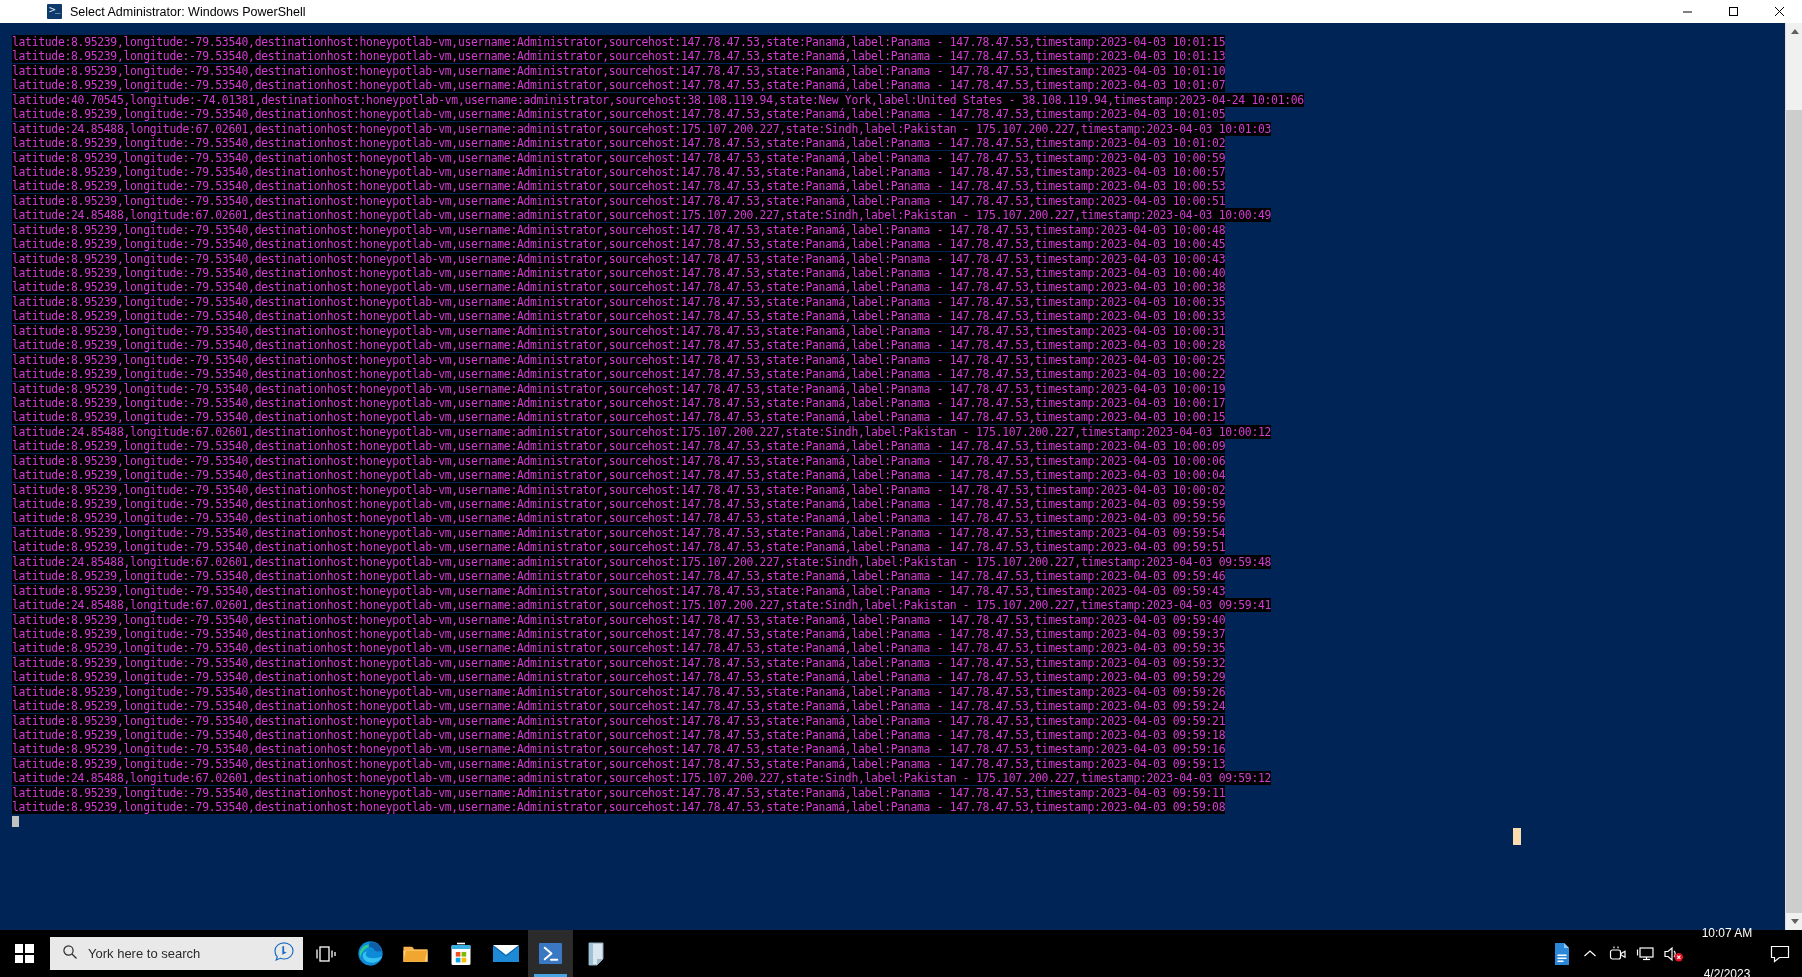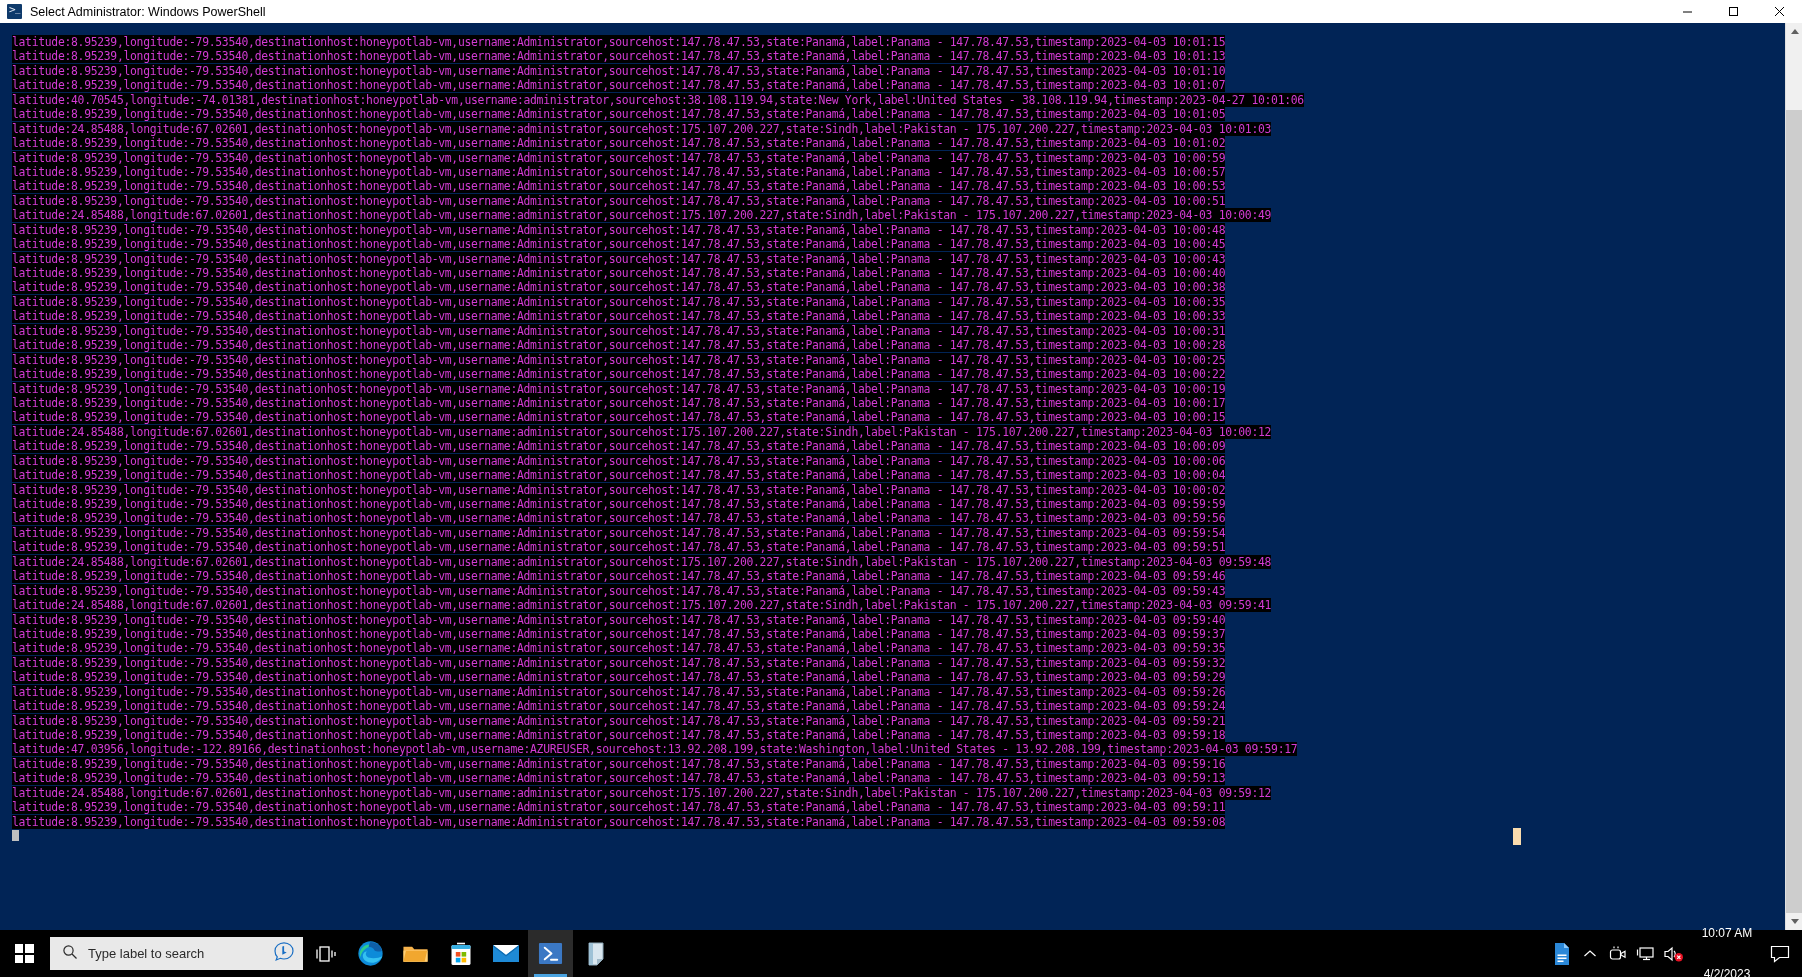--- a/index.html
+++ b/index.html
@@ -18,20 +18,21 @@
     display: flex; flex-direction: column;
   }
 
   
   #titlebar {
     height: 23px;
     background: #ffffff;
     display: flex; align-items: center;
     flex: 0 0 23px;
     position: relative;
+    margin-left: 40px;
   }
   #titlebar-left { display: flex; align-items: center; padding-left: 7px; }
   .ps-icon {
     width: 15px; height: 15px;
     background: #0e3a6b;
     border-radius: 1px;
     position: relative;
     margin-right: 8px;
     flex: 0 0 15px;
   }
@@ -209,21 +210,21 @@
     </div>
   </div>
 
   <div id="console-wrap">
     <div id="console">
 
       <div class="line"><span class="t">latitude:8.95239,longitude:-79.53540,destinationhost:honeypotlab-vm,username:Administrator,sourcehost:147.78.47.53,state:Panamá,label:Panama - 147.78.47.53,timestamp:2023-04-03 10:01:15</span></div>
         <div class="line"><span class="t">latitude:8.95239,longitude:-79.53540,destinationhost:honeypotlab-vm,username:Administrator,sourcehost:147.78.47.53,state:Panamá,label:Panama - 147.78.47.53,timestamp:2023-04-03 10:01:13</span></div>
         <div class="line"><span class="t">latitude:8.95239,longitude:-79.53540,destinationhost:honeypotlab-vm,username:Administrator,sourcehost:147.78.47.53,state:Panamá,label:Panama - 147.78.47.53,timestamp:2023-04-03 10:01:10</span></div>
         <div class="line"><span class="t">latitude:8.95239,longitude:-79.53540,destinationhost:honeypotlab-vm,username:Administrator,sourcehost:147.78.47.53,state:Panamá,label:Panama - 147.78.47.53,timestamp:2023-04-03 10:01:07</span></div>
-        <div class="line"><span class="t">latitude:40.70545,longitude:-74.01381,destinationhost:honeypotlab-vm,username:administrator,sourcehost:38.108.119.94,state:New York,label:United States - 38.108.119.94,timestamp:2023-04-27 10:01:06</span></div>
+        <div class="line"><span class="t">latitude:40.70545,longitude:-74.01381,destinationhost:honeypotlab-vm,username:administrator,sourcehost:38.108.119.94,state:New York,label:United States - 38.108.119.94,timestamp:2023-04-24 10:01:06</span></div>
         <div class="line"><span class="t">latitude:8.95239,longitude:-79.53540,destinationhost:honeypotlab-vm,username:Administrator,sourcehost:147.78.47.53,state:Panamá,label:Panama - 147.78.47.53,timestamp:2023-04-03 10:01:05</span></div>
         <div class="line"><span class="t">latitude:24.85488,longitude:67.02601,destinationhost:honeypotlab-vm,username:administrator,sourcehost:175.107.200.227,state:Sindh,label:Pakistan - 175.107.200.227,timestamp:2023-04-03 10:01:03</span></div>
         <div class="line"><span class="t">latitude:8.95239,longitude:-79.53540,destinationhost:honeypotlab-vm,username:Administrator,sourcehost:147.78.47.53,state:Panamá,label:Panama - 147.78.47.53,timestamp:2023-04-03 10:01:02</span></div>
         <div class="line"><span class="t">latitude:8.95239,longitude:-79.53540,destinationhost:honeypotlab-vm,username:Administrator,sourcehost:147.78.47.53,state:Panamá,label:Panama - 147.78.47.53,timestamp:2023-04-03 10:00:59</span></div>
         <div class="line"><span class="t">latitude:8.95239,longitude:-79.53540,destinationhost:honeypotlab-vm,username:Administrator,sourcehost:147.78.47.53,state:Panamá,label:Panama - 147.78.47.53,timestamp:2023-04-03 10:00:57</span></div>
         <div class="line"><span class="t">latitude:8.95239,longitude:-79.53540,destinationhost:honeypotlab-vm,username:Administrator,sourcehost:147.78.47.53,state:Panamá,label:Panama - 147.78.47.53,timestamp:2023-04-03 10:00:53</span></div>
         <div class="line"><span class="t">latitude:8.95239,longitude:-79.53540,destinationhost:honeypotlab-vm,username:Administrator,sourcehost:147.78.47.53,state:Panamá,label:Panama - 147.78.47.53,timestamp:2023-04-03 10:00:51</span></div>
         <div class="line"><span class="t">latitude:24.85488,longitude:67.02601,destinationhost:honeypotlab-vm,username:administrator,sourcehost:175.107.200.227,state:Sindh,label:Pakistan - 175.107.200.227,timestamp:2023-04-03 10:00:49</span></div>
         <div class="line"><span class="t">latitude:8.95239,longitude:-79.53540,destinationhost:honeypotlab-vm,username:Administrator,sourcehost:147.78.47.53,state:Panamá,label:Panama - 147.78.47.53,timestamp:2023-04-03 10:00:48</span></div>
         <div class="line"><span class="t">latitude:8.95239,longitude:-79.53540,destinationhost:honeypotlab-vm,username:Administrator,sourcehost:147.78.47.53,state:Panamá,label:Panama - 147.78.47.53,timestamp:2023-04-03 10:00:45</span></div>
@@ -254,21 +255,20 @@
         <div class="line"><span class="t">latitude:24.85488,longitude:67.02601,destinationhost:honeypotlab-vm,username:administrator,sourcehost:175.107.200.227,state:Sindh,label:Pakistan - 175.107.200.227,timestamp:2023-04-03 09:59:41</span></div>
         <div class="line"><span class="t">latitude:8.95239,longitude:-79.53540,destinationhost:honeypotlab-vm,username:Administrator,sourcehost:147.78.47.53,state:Panamá,label:Panama - 147.78.47.53,timestamp:2023-04-03 09:59:40</span></div>
         <div class="line"><span class="t">latitude:8.95239,longitude:-79.53540,destinationhost:honeypotlab-vm,username:Administrator,sourcehost:147.78.47.53,state:Panamá,label:Panama - 147.78.47.53,timestamp:2023-04-03 09:59:37</span></div>
         <div class="line"><span class="t">latitude:8.95239,longitude:-79.53540,destinationhost:honeypotlab-vm,username:Administrator,sourcehost:147.78.47.53,state:Panamá,label:Panama - 147.78.47.53,timestamp:2023-04-03 09:59:35</span></div>
         <div class="line"><span class="t">latitude:8.95239,longitude:-79.53540,destinationhost:honeypotlab-vm,username:Administrator,sourcehost:147.78.47.53,state:Panamá,label:Panama - 147.78.47.53,timestamp:2023-04-03 09:59:32</span></div>
         <div class="line"><span class="t">latitude:8.95239,longitude:-79.53540,destinationhost:honeypotlab-vm,username:Administrator,sourcehost:147.78.47.53,state:Panamá,label:Panama - 147.78.47.53,timestamp:2023-04-03 09:59:29</span></div>
         <div class="line"><span class="t">latitude:8.95239,longitude:-79.53540,destinationhost:honeypotlab-vm,username:Administrator,sourcehost:147.78.47.53,state:Panamá,label:Panama - 147.78.47.53,timestamp:2023-04-03 09:59:26</span></div>
         <div class="line"><span class="t">latitude:8.95239,longitude:-79.53540,destinationhost:honeypotlab-vm,username:Administrator,sourcehost:147.78.47.53,state:Panamá,label:Panama - 147.78.47.53,timestamp:2023-04-03 09:59:24</span></div>
         <div class="line"><span class="t">latitude:8.95239,longitude:-79.53540,destinationhost:honeypotlab-vm,username:Administrator,sourcehost:147.78.47.53,state:Panamá,label:Panama - 147.78.47.53,timestamp:2023-04-03 09:59:21</span></div>
         <div class="line"><span class="t">latitude:8.95239,longitude:-79.53540,destinationhost:honeypotlab-vm,username:Administrator,sourcehost:147.78.47.53,state:Panamá,label:Panama - 147.78.47.53,timestamp:2023-04-03 09:59:18</span></div>
-        <div class="line"><span class="t">latitude:47.03956,longitude:-122.89166,destinationhost:honeypotlab-vm,username:AZUREUSER,sourcehost:13.92.208.199,state:Washington,label:United States - 13.92.208.199,timestamp:2023-04-03 09:59:17</span></div>
         <div class="line"><span class="t">latitude:8.95239,longitude:-79.53540,destinationhost:honeypotlab-vm,username:Administrator,sourcehost:147.78.47.53,state:Panamá,label:Panama - 147.78.47.53,timestamp:2023-04-03 09:59:16</span></div>
         <div class="line"><span class="t">latitude:8.95239,longitude:-79.53540,destinationhost:honeypotlab-vm,username:Administrator,sourcehost:147.78.47.53,state:Panamá,label:Panama - 147.78.47.53,timestamp:2023-04-03 09:59:13</span></div>
         <div class="line"><span class="t">latitude:24.85488,longitude:67.02601,destinationhost:honeypotlab-vm,username:administrator,sourcehost:175.107.200.227,state:Sindh,label:Pakistan - 175.107.200.227,timestamp:2023-04-03 09:59:12</span></div>
         <div class="line"><span class="t">latitude:8.95239,longitude:-79.53540,destinationhost:honeypotlab-vm,username:Administrator,sourcehost:147.78.47.53,state:Panamá,label:Panama - 147.78.47.53,timestamp:2023-04-03 09:59:11</span></div>
         <div class="line"><span class="t">latitude:8.95239,longitude:-79.53540,destinationhost:honeypotlab-vm,username:Administrator,sourcehost:147.78.47.53,state:Panamá,label:Panama - 147.78.47.53,timestamp:2023-04-03 09:59:08</span></div>
         <div class="line cursor-line"><span class="blockcur"></span></div>
         <div id="prompt-cursor"></div>
     </div>
 
     <div id="scrollbar">
@@ -294,21 +294,21 @@
     </span>
   </div>
 
   <div id="search-box">
     <span id="search-icon">
       <svg width="16" height="16" viewBox="0 0 16 16">
         <circle cx="6.5" cy="6.5" r="4.6" fill="none" stroke="#2b2b2b" stroke-width="1.2"></circle>
         <line x1="10" y1="10" x2="14.5" y2="14.5" stroke="#2b2b2b" stroke-width="1.2"></line>
       </svg>
     </span>
-    <span id="search-placeholder">Type label to search</span>
+    <span id="search-placeholder">York here to search</span>
     <span id="bing-icon">
       <svg width="22" height="22" viewBox="0 0 22 22">
         <path d="M11 1.8c5 0 9 3.6 9 8.1 0 4.5-4 8.1-9 8.1-1.3 0-2.6-.25-3.7-.7L3.2 19l1.1-3.2C2.8 14.3 2 12.3 2 9.9c0-4.5 4-8.1 9-8.1z" fill="none" stroke="#1a6fc4" stroke-width="1.2"></path>
         <path d="M9.3 5.6v8.1l4.4-2.3-2.6-1V5.0z" fill="#1a6fc4"></path>
       </svg>
     </span>
   </div>
 
   <div class="tb-icon">
     <svg width="22" height="20" viewBox="0 0 22 20">

